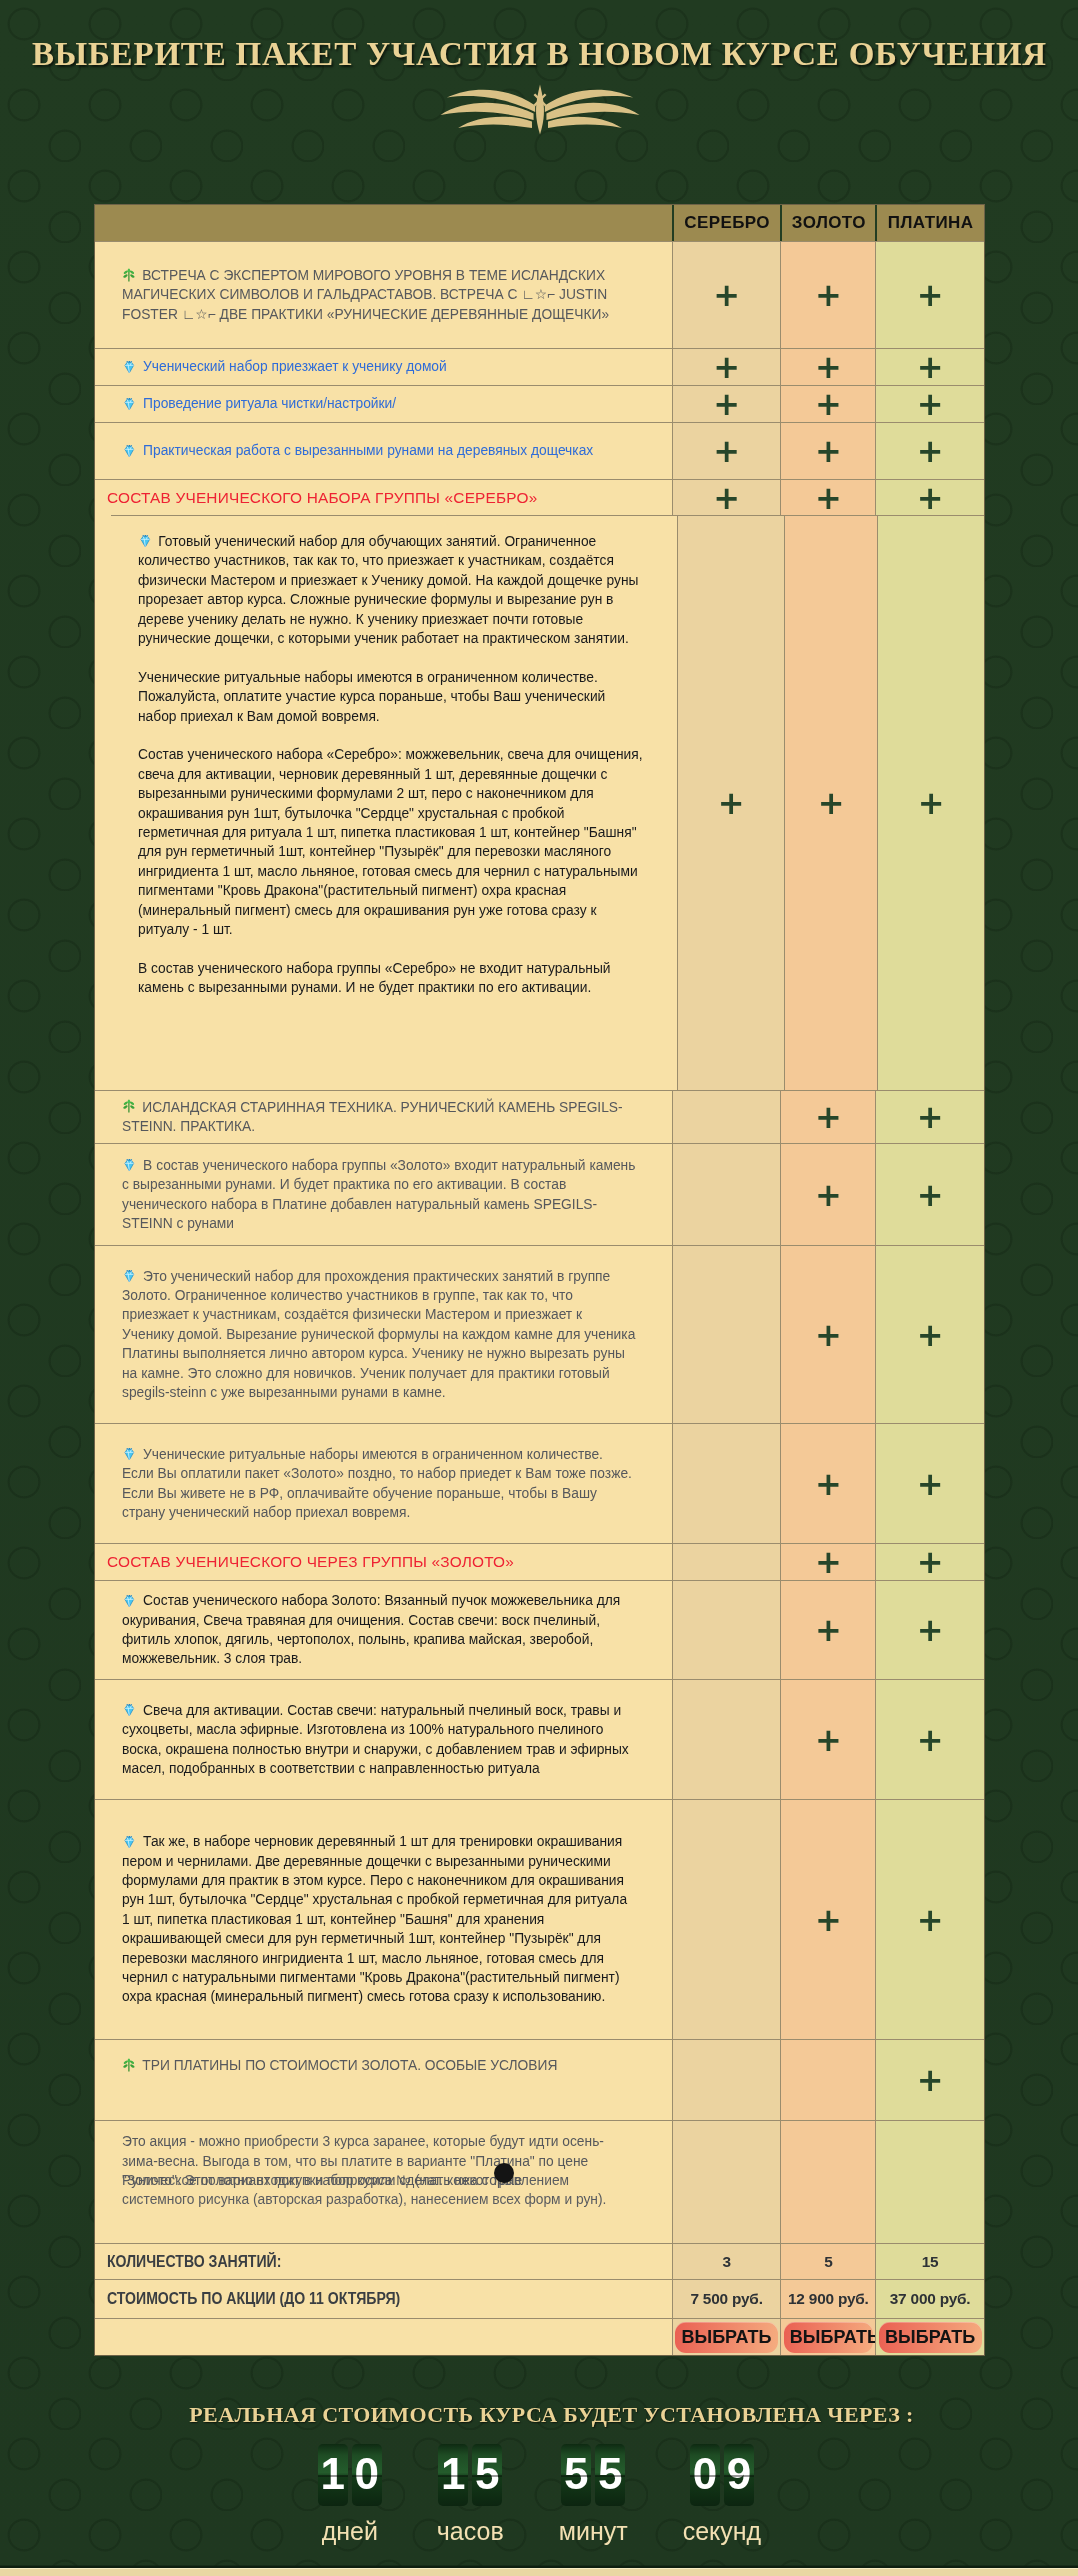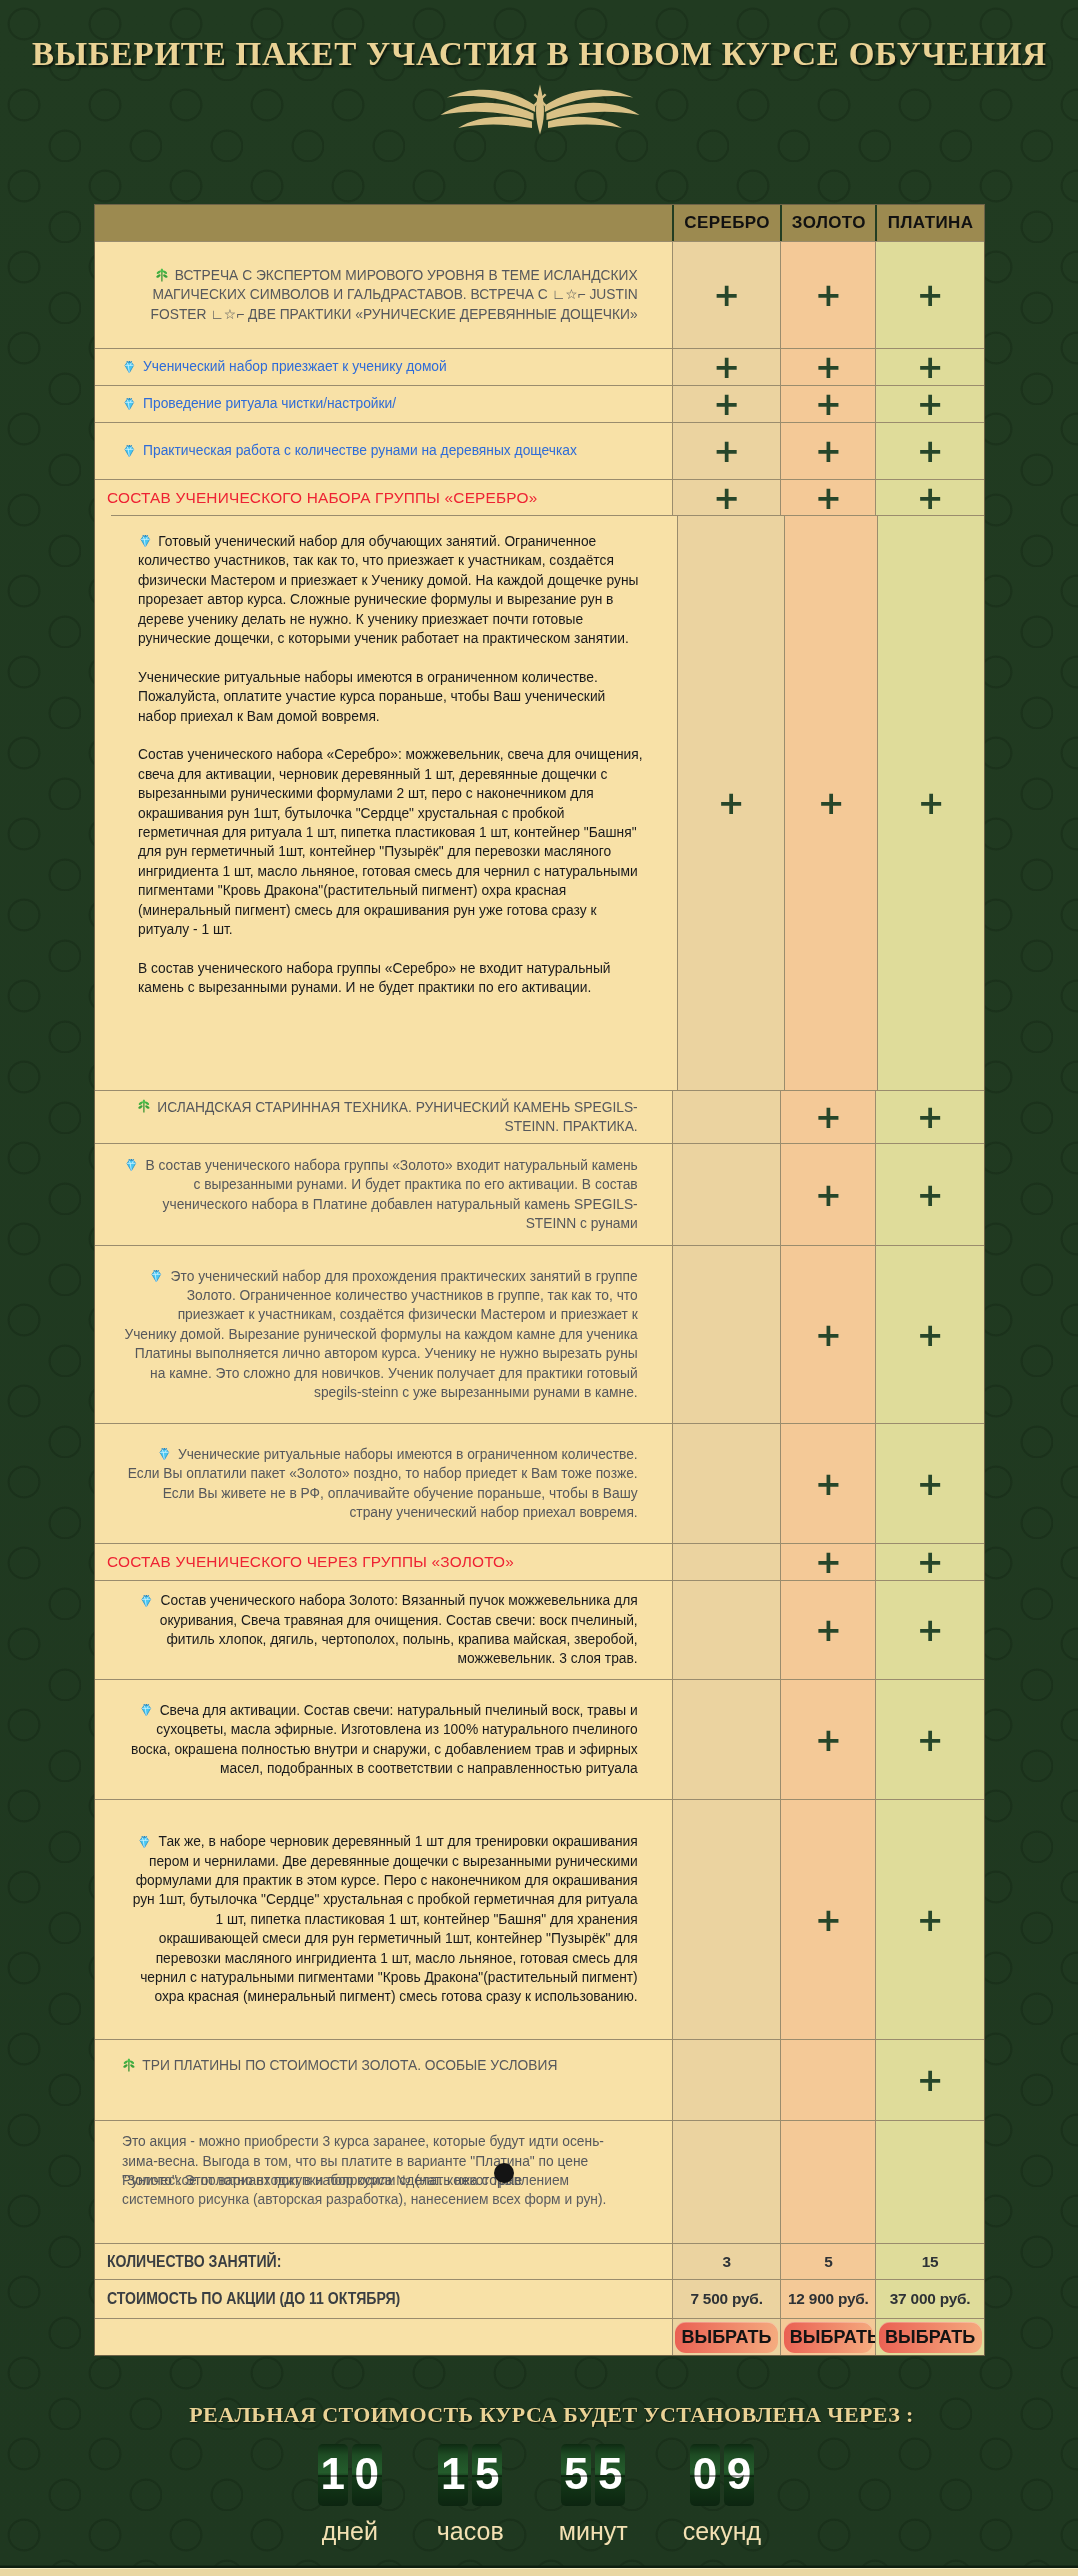--- a/index.html
+++ b/index.html
@@ -17,21 +17,21 @@
     font-family:"Liberation Serif",serif;font-weight:bold;font-size:33px;letter-spacing:0.8px;
     color:#ead295;text-shadow:1.6px 1.6px 2.4px rgba(0,0,0,.65);}
   .ornament{position:absolute;top:83px;left:50%;transform:translateX(-50%);}
   
   .ptable{position:absolute;left:94px;top:204px;width:891px;box-sizing:border-box;
     border:0.8px solid #6d6247;background:#f8e1a7;}
   .t-row{display:flex;}
   .cell{box-sizing:border-box;border-left:0.8px solid #9a8c6d;border-top:0.8px solid #9a8c6d;overflow:hidden;}
   .t-row .cell:first-child{border-left:none;}
   .c-label{width:578px;background:#f8e1a7;}
-  .c-label.vc{display:flex;align-items:center;text-align:right;}
+  .c-label.vc{display:flex;align-items:center;}
   .c-label.top{align-items:flex-start;padding-top:11.3px;}
   .c-mark{width:109px;display:flex;align-items:center;justify-content:center;}
   .c-mark.mid{width:95px;}
   .col-s{background:#ebd3a0;}
   .col-g{background:#f4c997;}
   .col-p{background:#dfdc9a;}
   .plus{font-size:32px;font-weight:bold;color:#27462a;line-height:1;font-family:"DejaVu Sans",sans-serif;}
   
   .t-row.head{height:36px;}
   .t-row.head .cell{border-top:none;background:#9c8a50;display:flex;align-items:center;justify-content:center;}
@@ -173,21 +173,21 @@
           <div class="cell c-mark col-p">
             <span class="plus">+</span>
           </div>
         </div>
         <div class="t-row" style="height: 57px;">
           <div class="cell c-label vc">
             <div class="feat txt-blue"><span class="icon"><svg width="14.6" height="13" viewBox="0 0 20 18">
                   <path d="M6.2 0.5h2v2h-2z M11.8 0.5h2v2h-2z M9 0h2v2H9z" fill="#1b86c9"></path>
                   <path d="M4 6 L7 2 L13 2 L16 6 L10 16.5 Z" fill="#49c8f2" stroke="#1786c8" stroke-width="1"></path>
                   <path d="M4 6 H16 M7 2 L8.6 6 L10 16.5 M13 2 L11.4 6" stroke="#dff6ff" stroke-width="1" fill="none"></path>
-                </svg></span><span class="ftxt">Практическая работа с количестве рунами на деревяных дощечках</span></div>
+                </svg></span><span class="ftxt">Практическая работа с вырезанными рунами на деревяных дощечках</span></div>
           </div>
           <div class="cell c-mark col-s">
             <span class="plus">+</span>
           </div>
           <div class="cell c-mark col-g mid">
             <span class="plus">+</span>
           </div>
           <div class="cell c-mark col-p">
             <span class="plus">+</span>
           </div>

